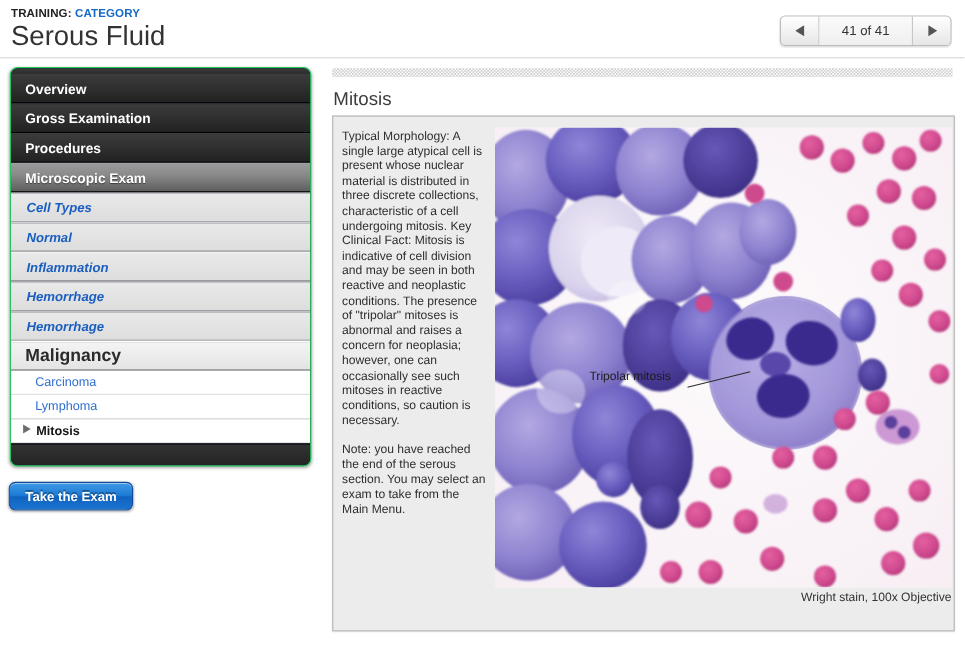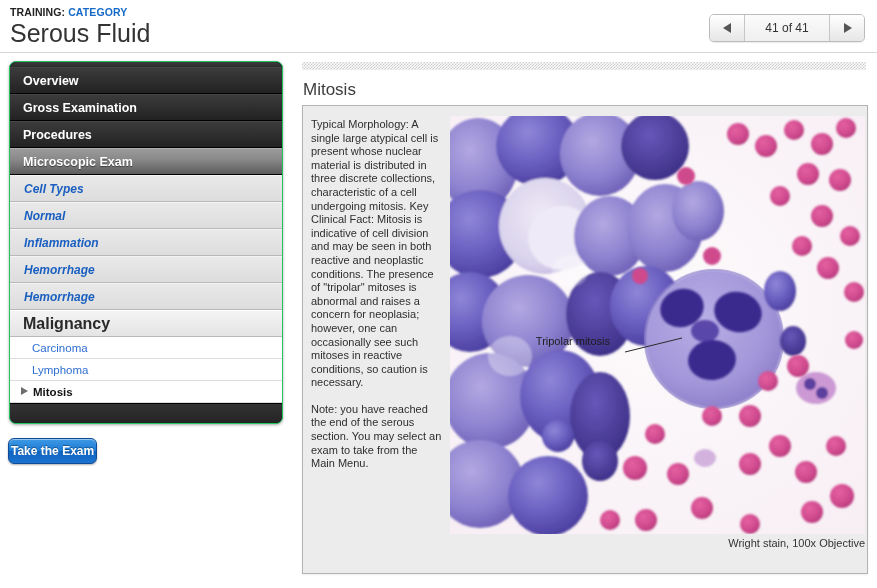--- a/index.html
+++ b/index.html
@@ -64,21 +64,21 @@
     font-size:11.5px;color:#2f6fd0;background:#ffffff;
     border-bottom:1px solid #dcdcdc;cursor:pointer;
   }
   .nav-leaf.active{color:#141414;font-weight:bold;padding-left:10px;}
   .nav-leaf.active .tri{margin-right:4px;display:inline-block;}
   .nav-bot{height:19px;background:linear-gradient(#333,#242424);border-top:1px solid #000;}
 
   
   .exam{
     position:absolute;left:8px;top:438px;
-    padding:5px 2px;border-radius:6px;
+    padding:5px 14px;border-radius:6px;
     border:1px solid #0f4b96;
     background:linear-gradient(#3f9ae5 0%,#1c7ad4 48%,#0f63c0 52%,#1b74cf 100%);
     color:#fff;font-size:12px;font-weight:bold;text-shadow:0 -1px 0 rgba(0,0,0,.35);
     box-shadow:inset 0 1px 0 rgba(255,255,255,.45),0 1px 2px rgba(0,0,0,.3);
     cursor:pointer;
   }
 
   
   .hatch{position:absolute;left:302px;top:62px;width:564px;height:8px;
     background-image:

